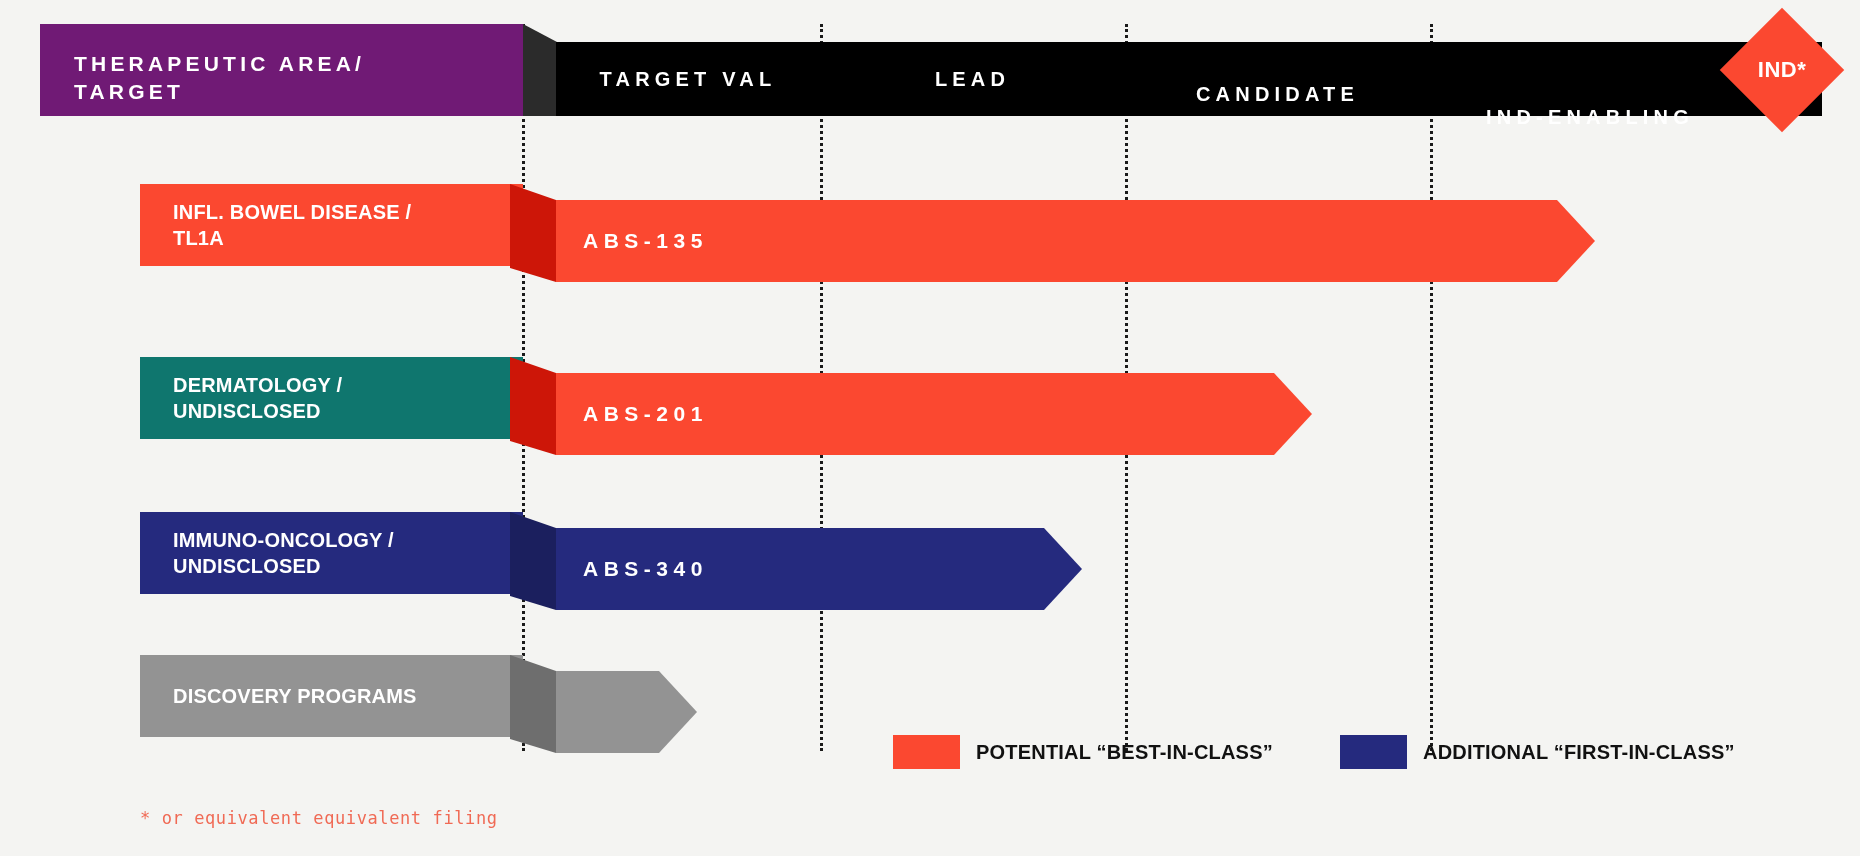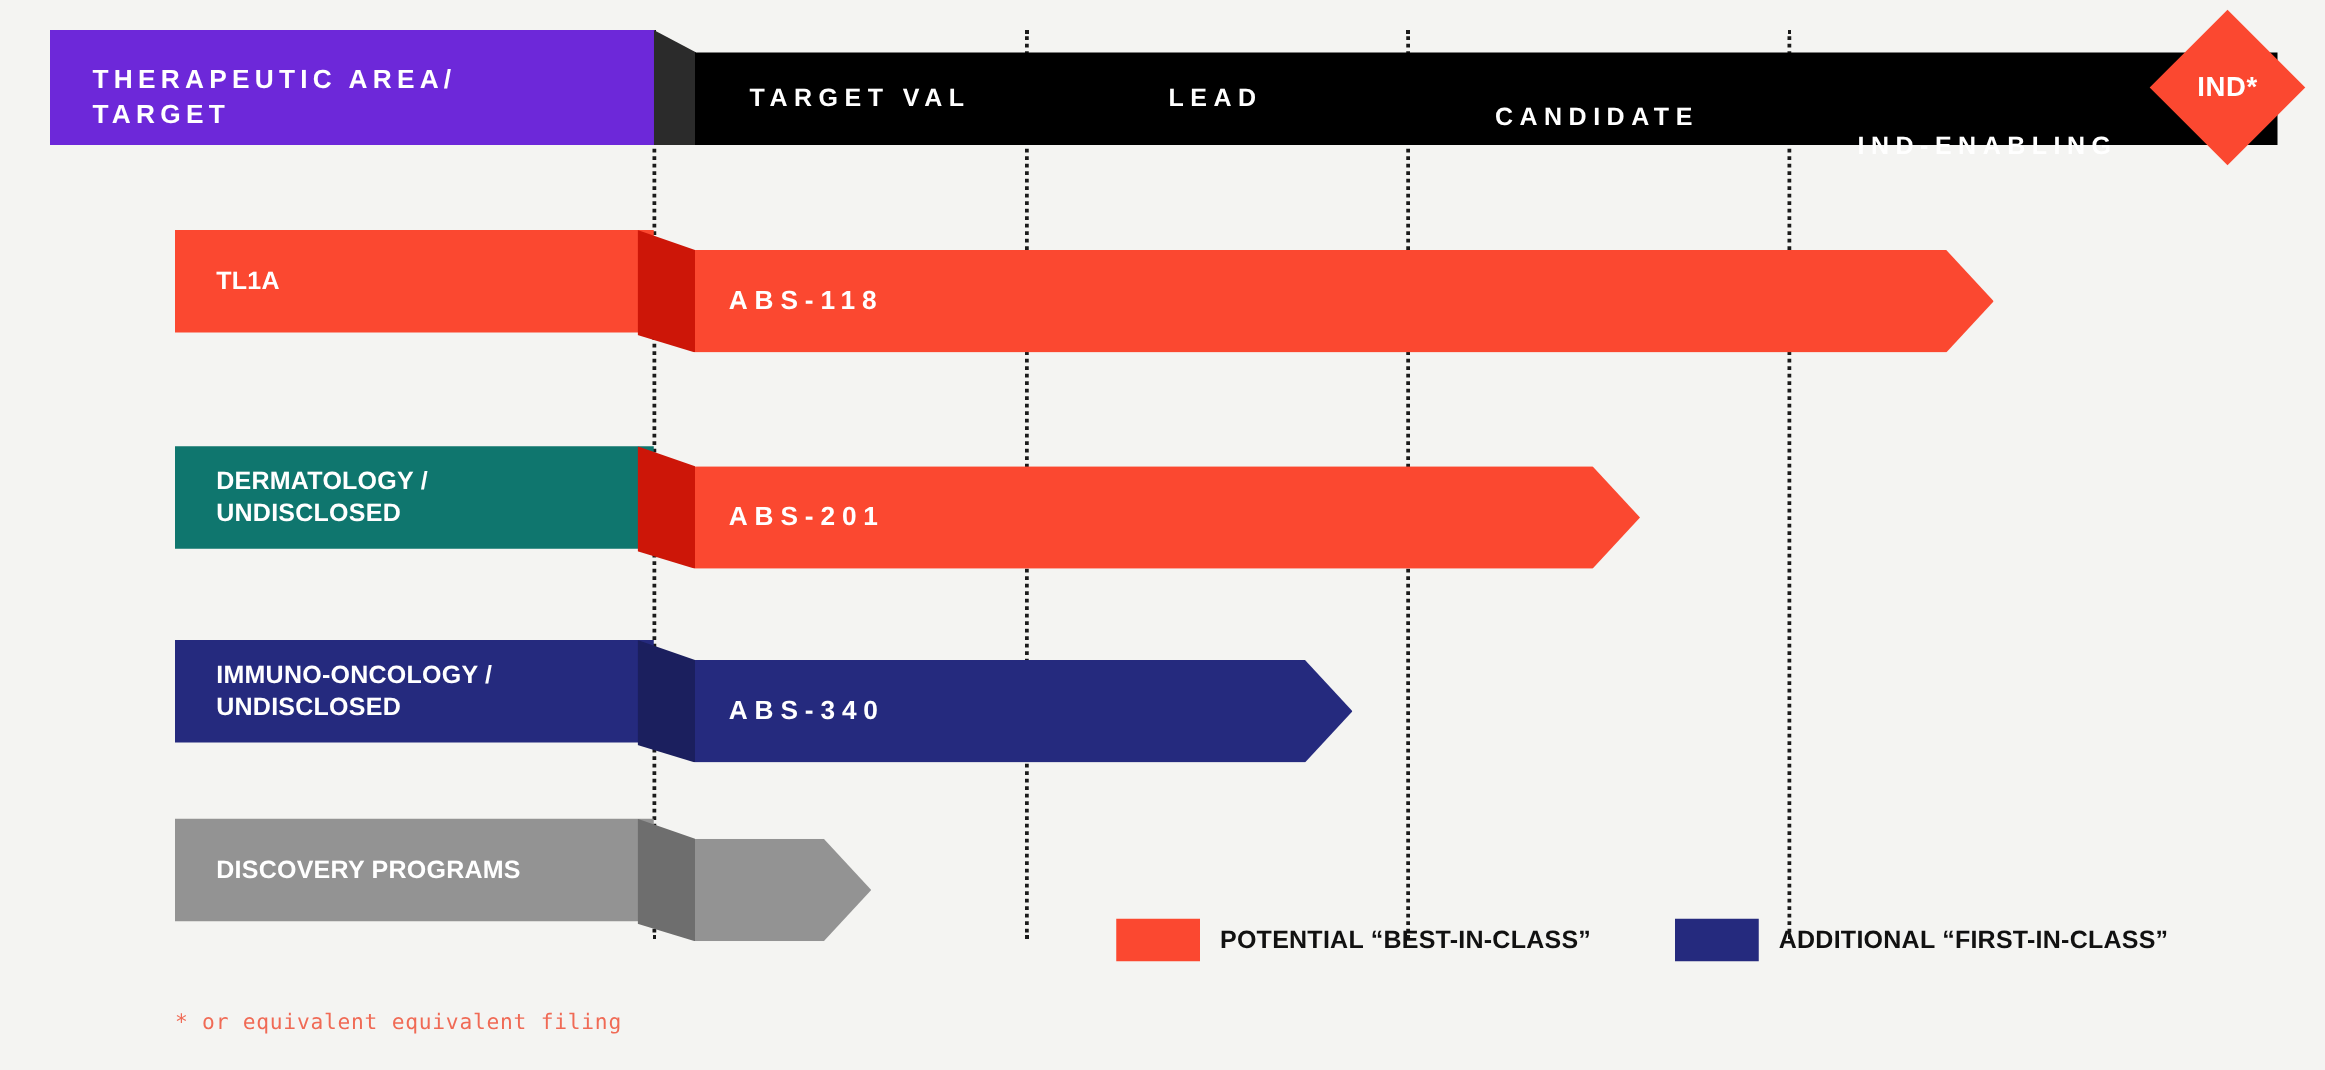--- a/index.html
+++ b/index.html
@@ -17,21 +17,21 @@
     top:24px;
     width:0;
     border-left:3px dotted #1a1a1a;
   }
 
   
   #header-left{
     position:absolute;
     left:40px;top:24px;
     width:484px;height:92px;
-    background:#6d28d9;
+    background:#701a75;
     color:#fff;
     box-sizing:border-box;
     padding:16px 0 0 34px;
     display:flex;flex-direction:column;justify-content:center;
   }
   #header-left .hl-line{
     font-size:21px;font-weight:bold;
     letter-spacing:4.2px;
     line-height:1.33;
     text-transform:uppercase;
@@ -160,26 +160,27 @@
     <div class="stage-label" style="left: 820px; width: 305px; top: 42px;">LEAD</div>
     <div class="stage-label" style="left: 1125px; width: 305px; top: 57px;">CANDIDATE</div>
     <div class="stage-label" style="left: 1430px; width: 320px; top: 42px; margin-top: 38px;">IND-ENABLING</div>
   </div>
 <div id="ind-diamond"></div>
 <div id="ind-diamond-text">IND*</div>
 
 <div id="rows">
     <div class="row" style="top: 0px;">
       <div class="row-label" style="top: 184px; background: rgb(251, 72, 48);">
+        <div class="rl-line">INFL. BOWEL DISEASE /</div>
         <div class="rl-line">TL1A</div>
       </div>
       <div class="row-fold" style="top: 184px; background: rgb(205, 22, 8);"></div>
       <div class="row-bar" style="top: 200px; width: 1039px;">
         <div class="bar-body" style="background: rgb(251, 72, 48); clip-path: polygon(0px 0px, 96.343% 0px, 100% 50%, 96.343% 100%, 0px 100%);"></div>
-        <div class="row-code">ABS-118</div>
+        <div class="row-code">ABS-135</div>
       </div>
     </div>
     <div class="row" style="top: 0px;">
       <div class="row-label" style="top: 357px; background: #0f766e;">
         <div class="rl-line">DERMATOLOGY /</div>
         <div class="rl-line">UNDISCLOSED</div>
       </div>
       <div class="row-fold" style="top: 357px; background: rgb(205, 22, 8);"></div>
       <div class="row-bar" style="top: 373px; width: 756px;">
         <div class="bar-body" style="background: rgb(251, 72, 48); clip-path: polygon(0px 0px, 94.974% 0px, 100% 50%, 94.974% 100%, 0px 100%);"></div>

